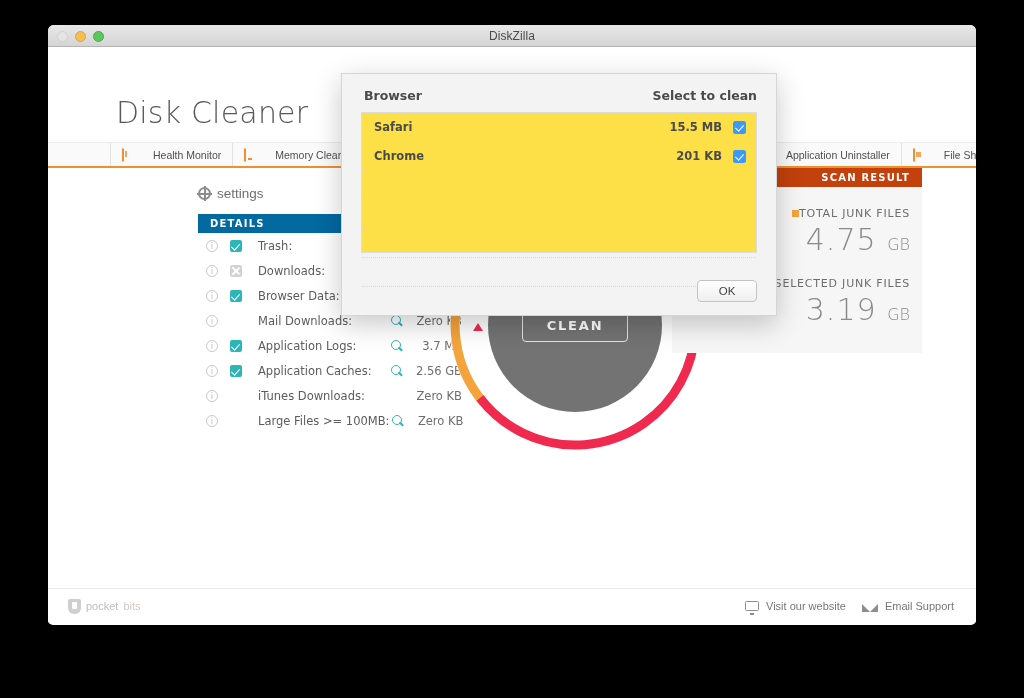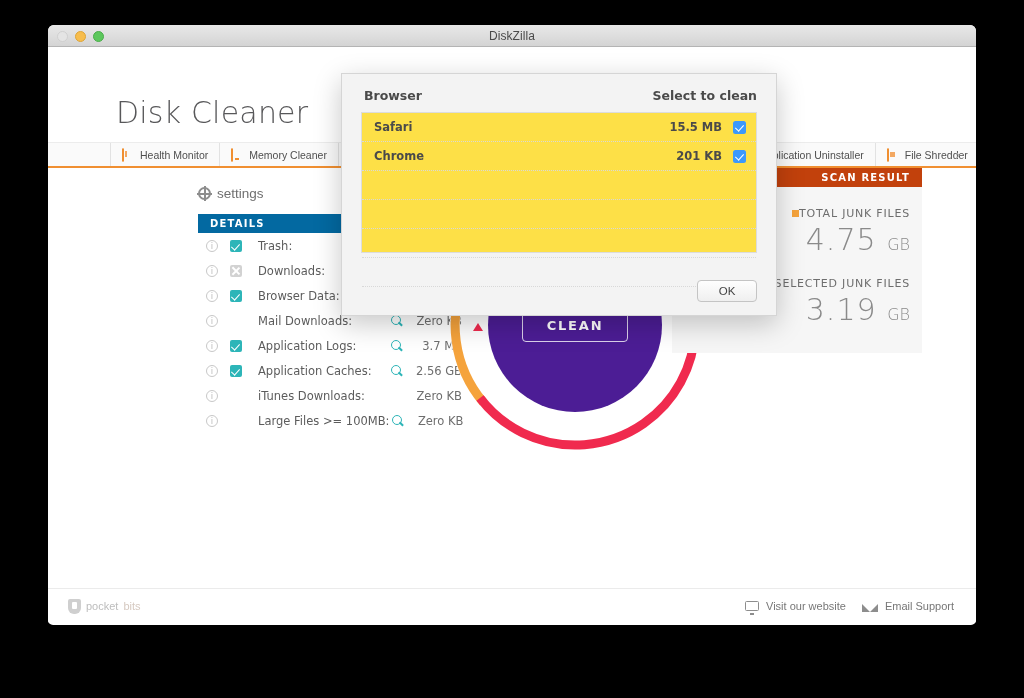--- a/index.html
+++ b/index.html
@@ -61,21 +61,21 @@
     position: relative;
     height: 25px;
     background: #fafafa;
     border-bottom: 2px solid #f08f31;
     display: flex;
     align-items: stretch;
     padding-left: 62px;
     overflow: hidden;
   }
   .tab {
-    display: flex; align-items: center; gap: 6px;
+    display: flex; align-items: center; gap: 19px;
     padding: 0 11px;
     border-right: 1px solid #e2e2e2;
     font-size: 10.5px;
     color: #4f4f4f;
     white-space: nowrap;
     background: #fafafa;
   }
   .tab:first-child { border-left: 1px solid #e2e2e2; }
   .tabicon { width: 12px; height: 12px; flex: 0 0 12px; position: relative; }
   .ic-monitor-sq {
@@ -220,21 +220,21 @@
     position: absolute;
     left: 392px; top: 22px;
     width: 270px; height: 270px;
   }
   #gauge-wrap svg { display: block; }
   #clean-core {
     position: absolute;
     left: 48px; top: 48px;
     width: 174px; height: 174px;
     border-radius: 50%;
-    background: #4c1d95;
+    background: #737373;
     display: flex; align-items: center; justify-content: center;
   }
   #clean-button {
     border: 1.5px solid rgba(255,255,255,.8);
     border-radius: 4px;
     color: #ffffff;
     font-size: 13px;
     font-weight: bold;
     letter-spacing: 1.8px;
     padding: 8px 24px;

